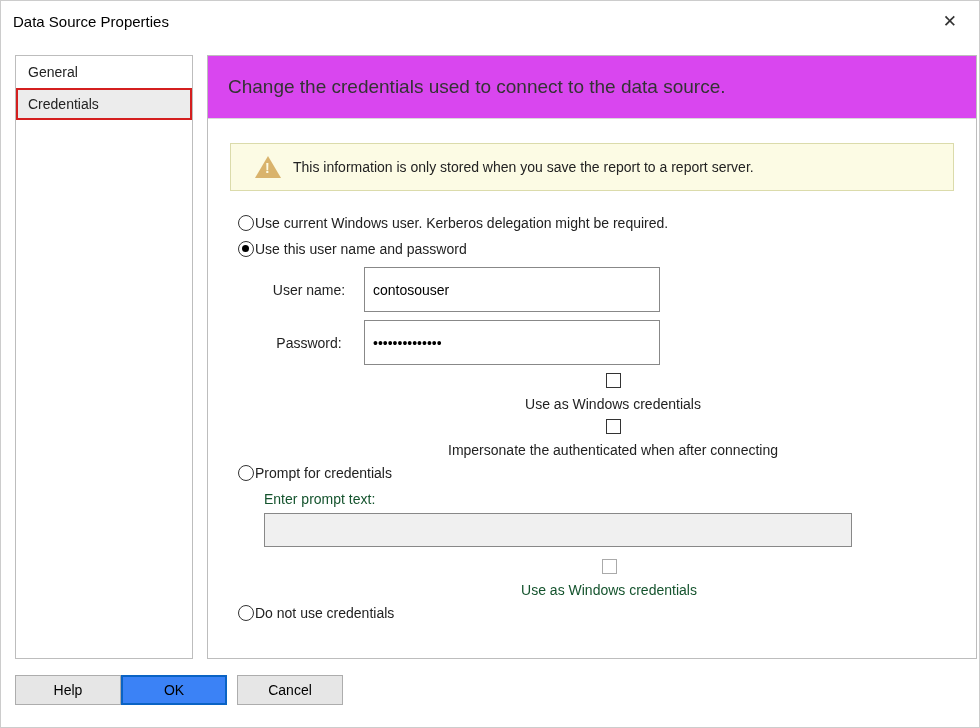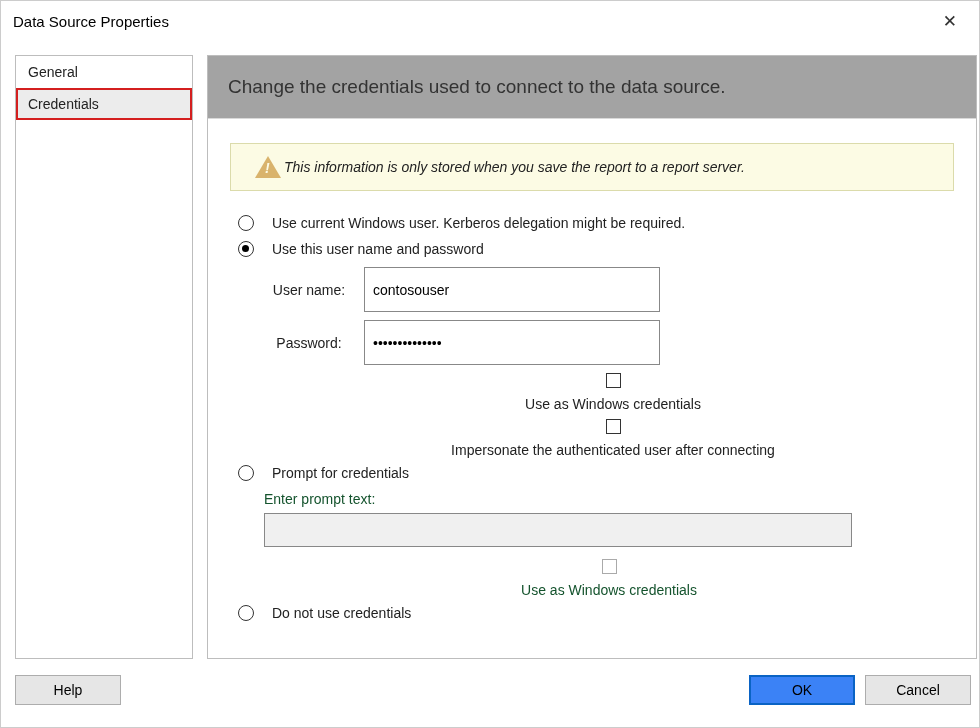--- a/index.html
+++ b/index.html
@@ -53,41 +53,40 @@
       background: #ececec;
       padding: 6px 10px;
     }
     .main-panel {
       flex: 1;
       border: 1px solid #bdbdbd;
       display: flex;
       flex-direction: column;
     }
     .main-header {
-      background: #a3a3a3;
+      background: #d946ef;
       border-bottom: 1px solid #d9d9d9;
       padding: 20px 20px;
     }
     .main-header-text {
       font-size: 19px;
       color: #333;
     }
     .main-body {
       padding: 24px 22px 10px 22px;
       flex: 1;
     }
     .info-banner {
       display: flex;
       align-items: center;
-      gap: 3px;
+      gap: 12px;
       background: #fcfbe4;
       border: 1px solid #dbdbab;
       padding: 12px 24px;
       margin-bottom: 24px;
-      font-style: italic;
     }
     .warning-icon {
       width: 0;
       height: 0;
       border-left: 13px solid transparent;
       border-right: 13px solid transparent;
       border-bottom: 22px solid #d9b36c;
       position: relative;
       flex-shrink: 0;
     }
@@ -97,21 +96,21 @@
       top: 4px;
       left: -3px;
       font-weight: 700;
       font-size: 14px;
       color: #fcfbe4;
     }
     .info-text { font-size: 14px; }
     .radio-row {
       display: flex;
       align-items: center;
-      gap: 18px;
+      gap: 1px;
       margin: 5px 0 10px 8px;
       font-size: 14px;
       text-align: center;
     }
     .radio {
       width: 16px;
       height: 16px;
       border: 1.5px solid #333;
       border-radius: 50%;
       position: relative;
@@ -164,21 +163,20 @@
       height: 15px;
       border: 1.5px solid #333;
       flex-shrink: 0;
       cursor: pointer;
     }
     .check.disabled { border-color: #aaa; }
     .disabled-text { color: #14532d; }
     .sub-label { font-size: 14px; margin: 8px 0 6px 0; }
     .footer {
       display: flex;
-      justify-content: space-between;
       padding: 8px 8px 14px 14px;
     }
     .footer-right { display: flex; gap: 10px; }
     .btn {
       width: 106px;
       height: 30px;
       background: #e6e6e6;
       border: 1px solid #adadad;
       font-size: 14px;
       font-family: inherit;
@@ -234,21 +232,21 @@
         <div class="field-row">
           <div class="field-label">Password:</div>
           <input class="text-input" value="••••••••••••••" style="">
         </div>
         <div class="check-row" style="margin-left:8px;">
           <div class="check"></div>
           <span>Use as Windows credentials</span>
         </div>
         <div class="check-row" style="margin-left:8px;">
           <div class="check"></div>
-          <span>Impersonate the authenticated user after connecting</span>
+          <span>Impersonate the authenticated when after connecting</span>
         </div>
       </div>
 
       <div class="radio-row">
         <div class="radio"></div>
         <span>Prompt for credentials</span>
       </div>
 
       <div class="indent">
         <div class="sub-label disabled-text">Enter prompt text:</div>

